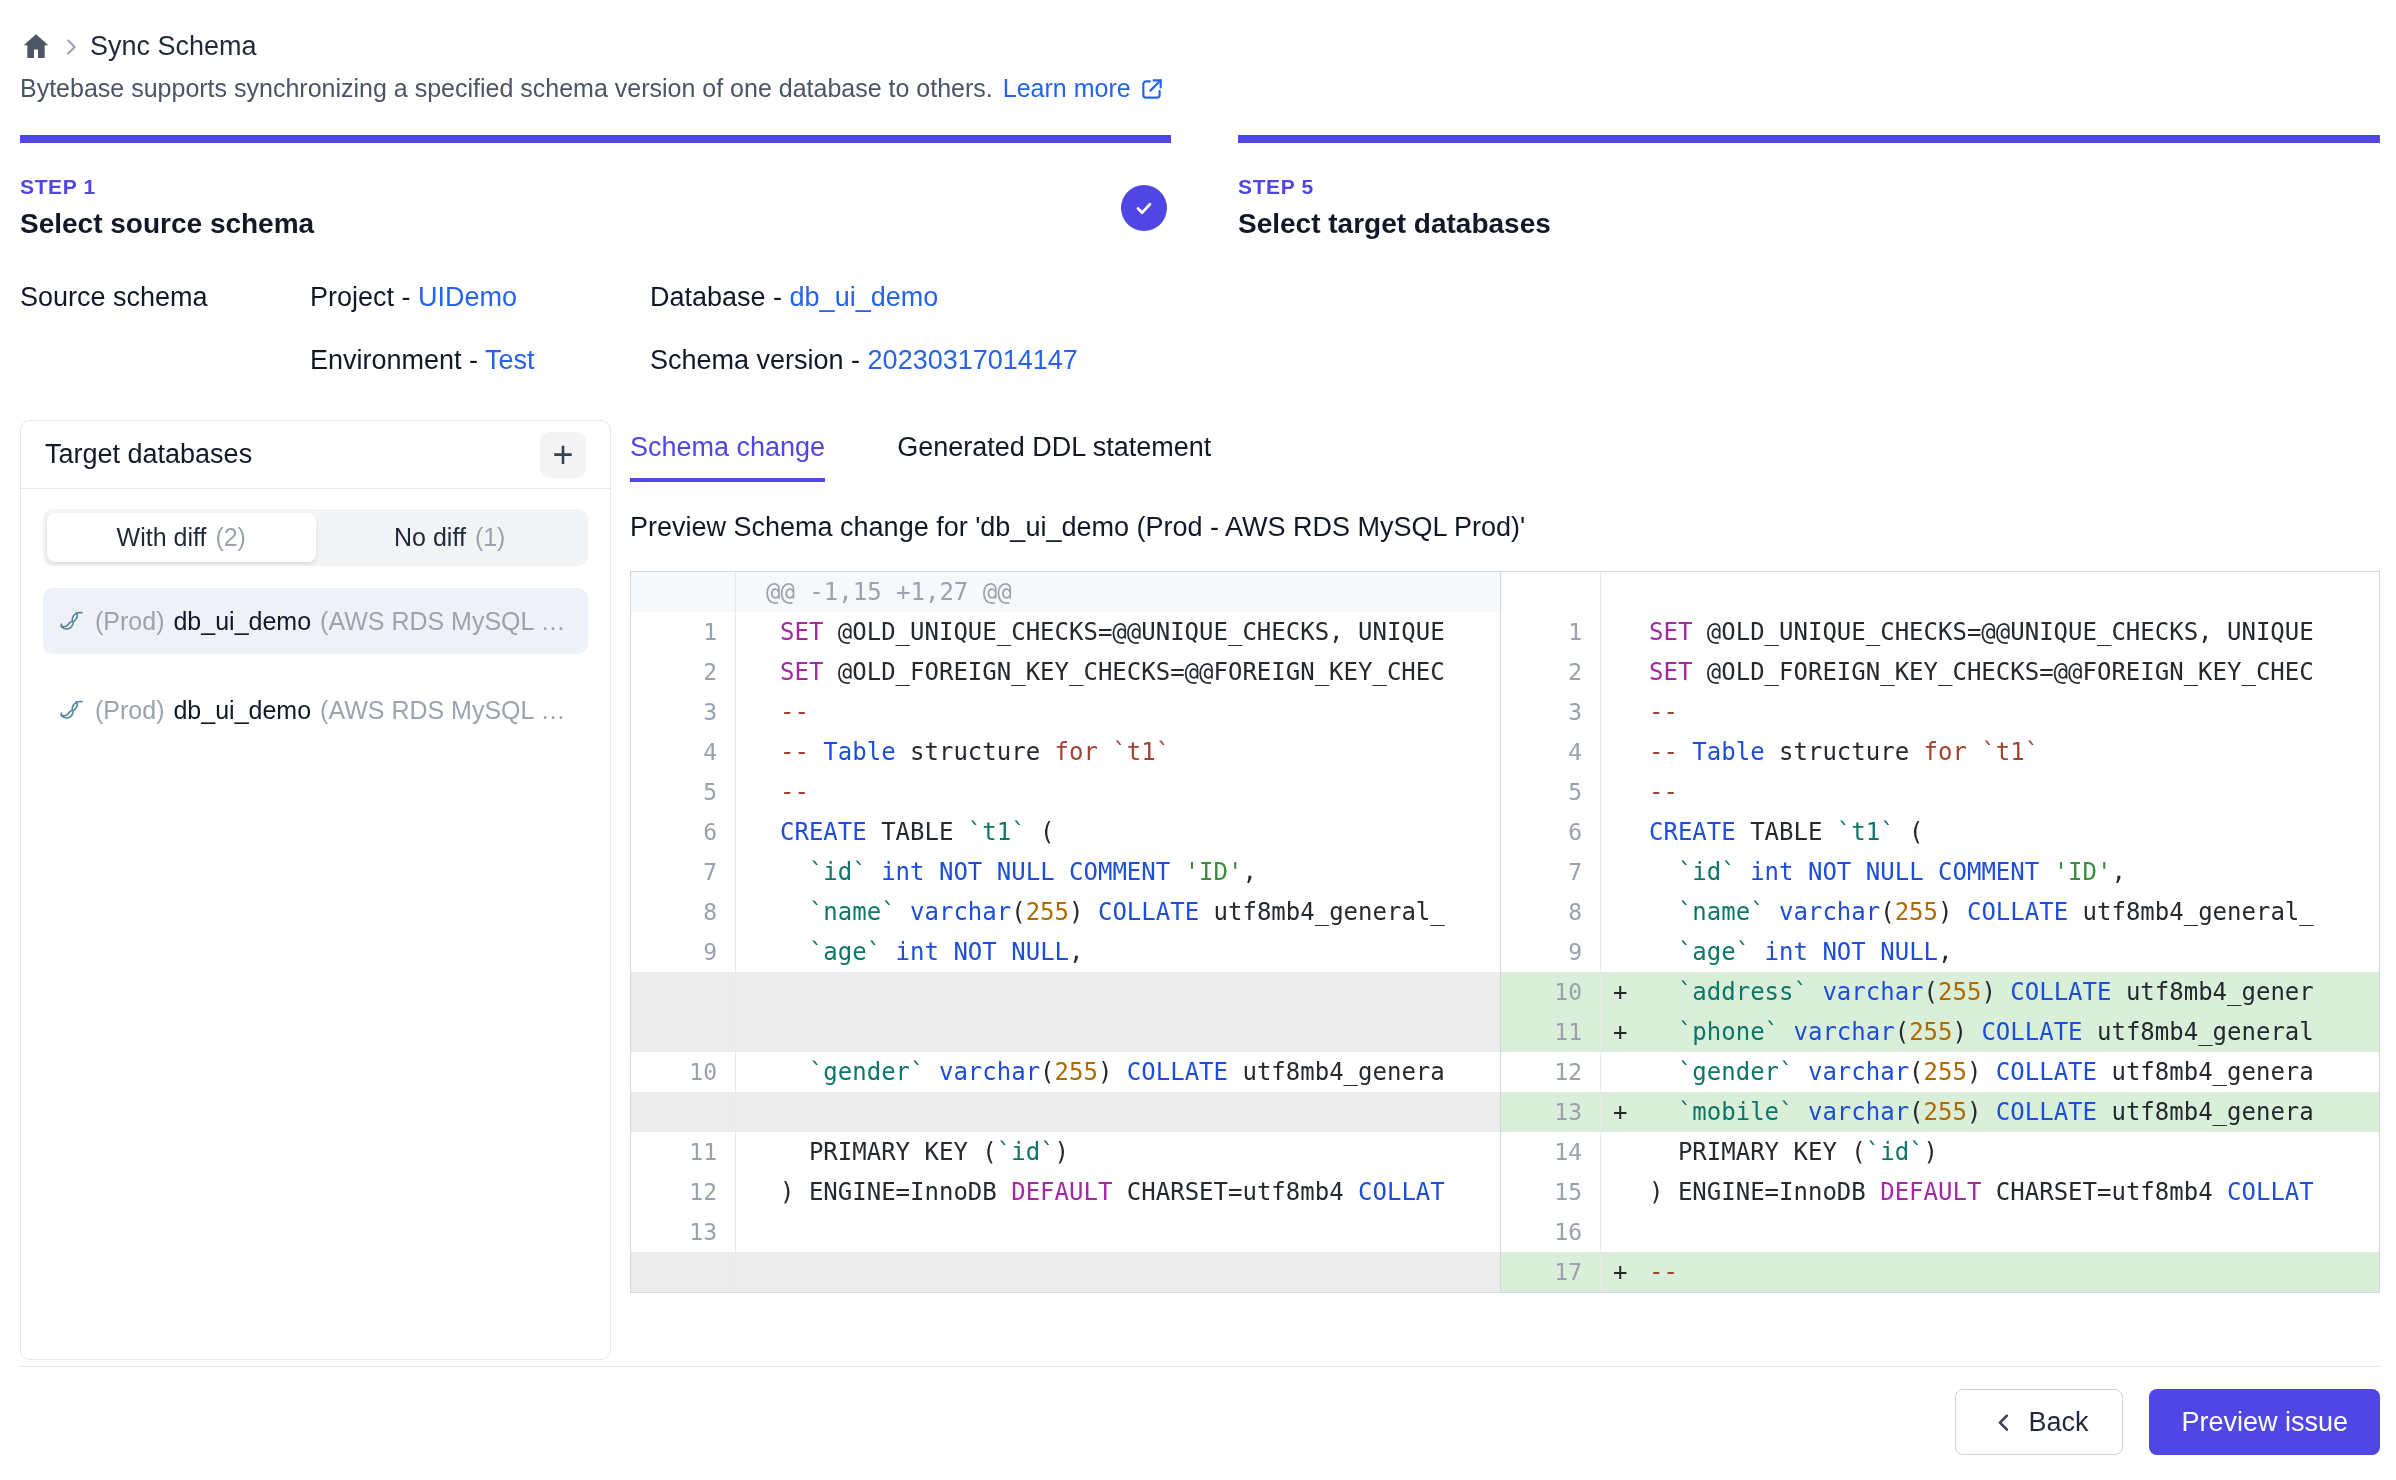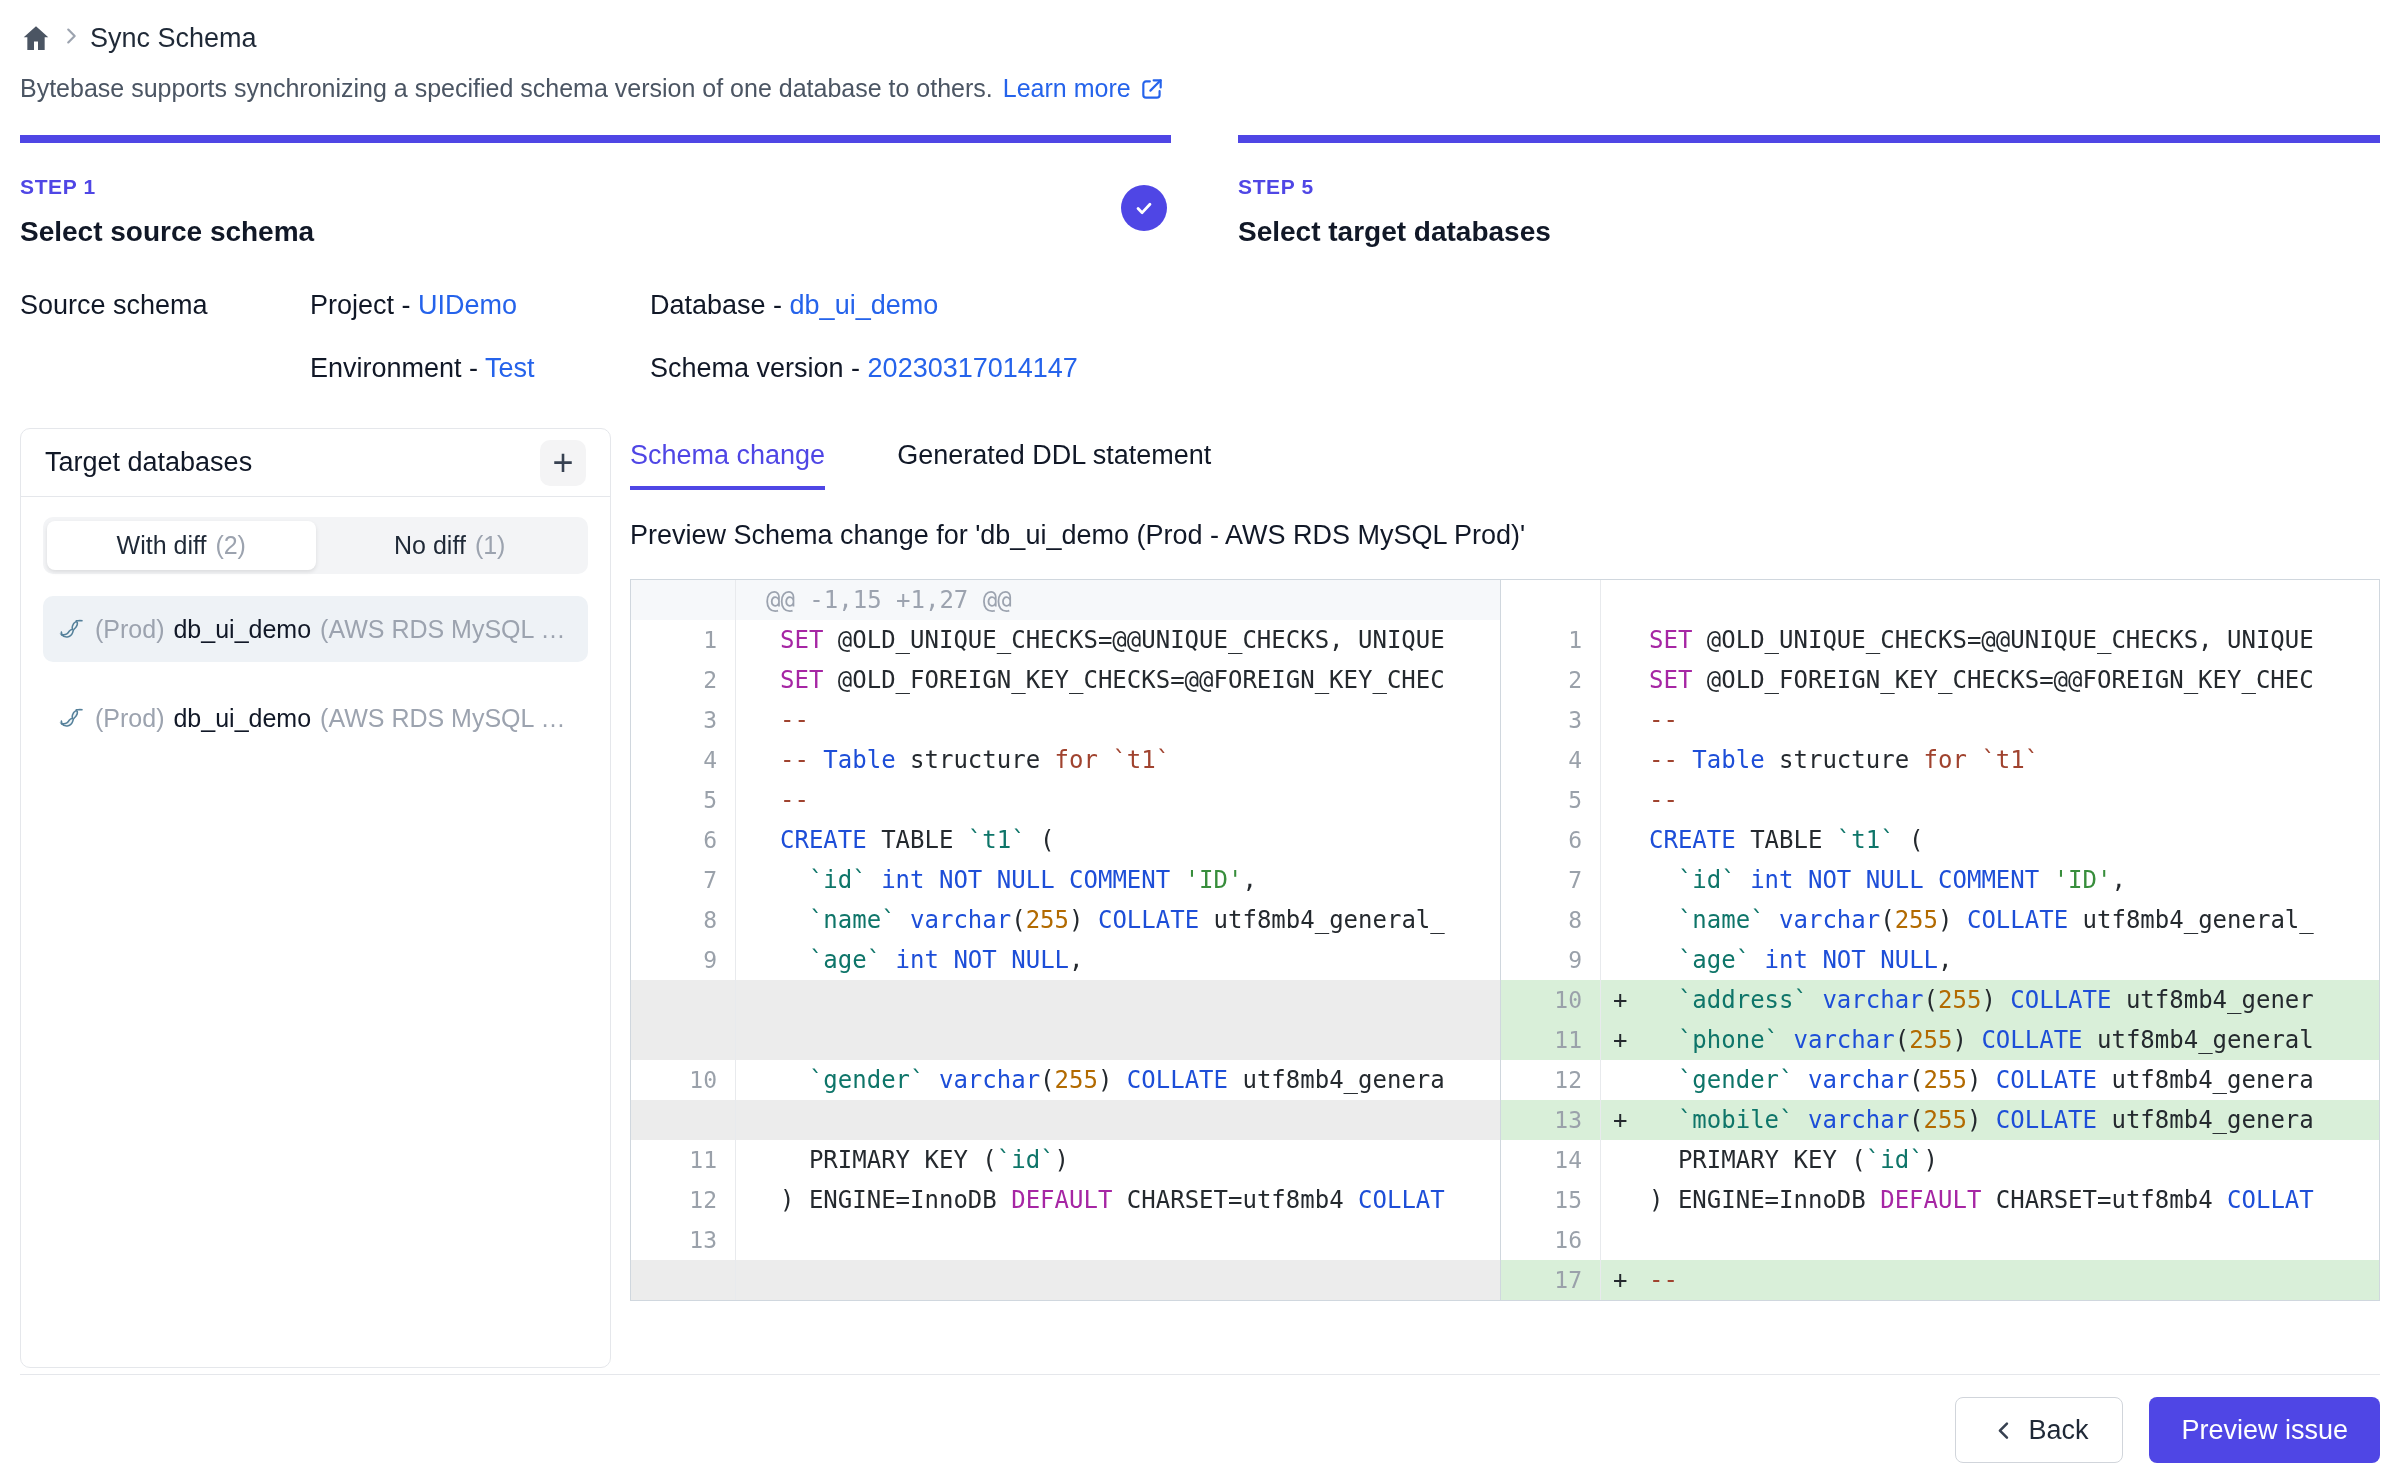--- a/index.html
+++ b/index.html
@@ -2,34 +2,34 @@
 <html style="--accent: #4f46e5; --link: #2563eb; --border: #e5e7eb; --diff-border: #d0d7de; --added-bg: #d9efd9; --filler-bg: #ececec; --hunk-bg: #f6f8fa; --selected-bg: #eef2f6; --segment-track: #f3f4f6; --gutter-text: #9aa1aa; --tk-def: #24292e; --tk-blue: #1d4ed8; --tk-purple: #a626a4; --tk-red: #a0432f; --tk-teal: #0e7569; --tk-green: #388e3c; --tk-num: #b26a00; --tk-hunk: #9ca3af;"><head>
 <meta charset="utf-8">
 <style>
   html,body{margin:0;padding:0;background:#fff;}
   .page{
     width:2396px;height:1480px;box-sizing:border-box;
     padding:14px 16px 0 20px;position:relative;overflow:hidden;
     font-family:"Liberation Sans",sans-serif;color:#111827;background:#fff;
   }
   
-  .breadcrumb{display:flex;align-items:center;gap:8px;height:48px;}
+  .breadcrumb{display:flex;align-items:flex-end;gap:8px;height:48px;}
   .crumb-label{font-size:27px;font-weight:500;color:#1f2937;}
   .crumb-sep{color:#9ca3af;}
   
   .desc{margin-top:12px;font-size:25px;color:#4b5563;display:flex;align-items:center;gap:10px;}
   .desc a{color:var(--link,#2563eb);text-decoration:none;display:inline-flex;align-items:center;gap:8px;cursor:pointer;}
   
   .steps{display:flex;gap:67px;margin-top:32px;}
   .step{position:relative;}
   .step1{width:1151px;}
   .step2{flex:1;}
   .step-bar{height:8px;background:var(--accent,#4f46e5);}
   .step-label{margin-top:32px;font-size:21px;font-weight:700;letter-spacing:.03em;color:var(--accent,#4f46e5);}
-  .step-title{margin-top:17px;font-size:28px;font-weight:600;color:#111827;}
+  .step-title{margin-top:9px;font-size:28px;font-weight:600;color:#111827;}
   .step-check{position:absolute;right:4px;top:50px;width:46px;height:46px;border-radius:50%;
     background:var(--accent,#4f46e5);display:flex;align-items:center;justify-content:center;}
   
   .source{display:flex;margin-top:42px;font-size:27px;}
   .source-label{width:290px;color:#111827;}
   .source-grid{display:grid;grid-template-columns:340px auto;row-gap:32px;}
   .source-field .pfx{color:#111827;}
   .source-field a{color:var(--link,#2563eb);text-decoration:none;cursor:pointer;}
   
   .main{display:flex;margin-top:44px;align-items:flex-start;}

